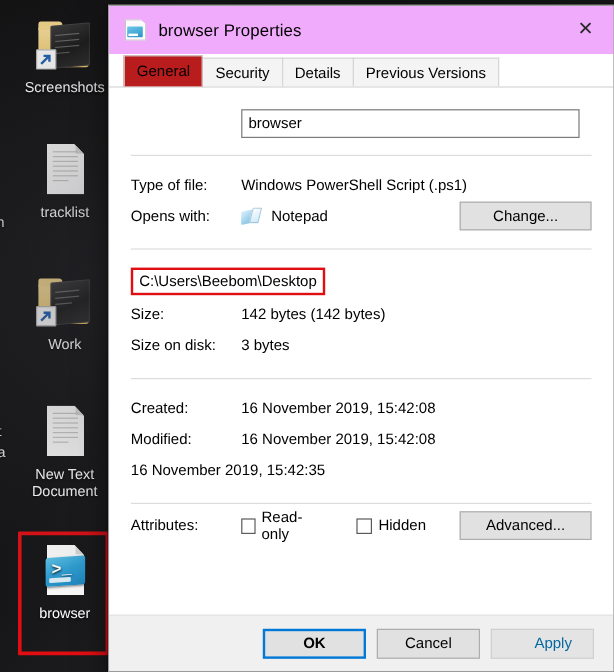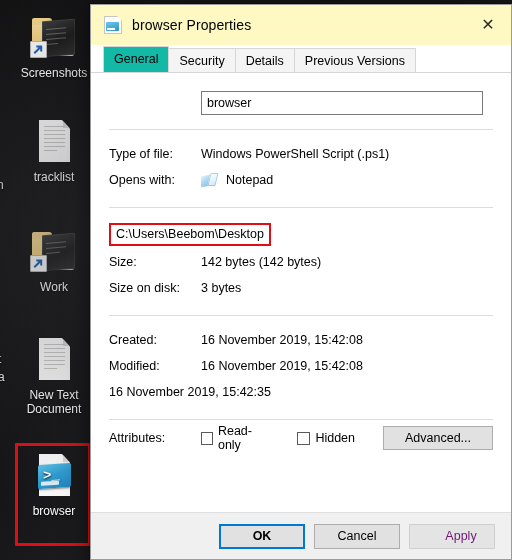--- a/index.html
+++ b/index.html
@@ -107,21 +107,21 @@
   
   #dialog{
     position:absolute;left:90px;top:4px;width:422px;height:556px;
     background:#f0f0f0;
     border:1px solid #9b9b9b;
     box-shadow:0 0 0 1px rgba(0,0,0,.25), 0 6px 22px rgba(0,0,0,.55);
     box-sizing:border-box;
     display:flex;flex-direction:column;
   }
   .titlebar{
-    height:40px;flex:0 0 40px;background:#fef9c3;
+    height:40px;flex:0 0 40px;background:#f0abfc;
     display:flex;align-items:center;position:relative;
   }
   .title-icon{
     width:18px;height:18px;margin-left:13px;position:relative;flex:0 0 18px;
   }
   .ti-page{
     position:absolute;inset:0;background:#fbfbfb;border:1px solid #c6c6c6;
     clip-path:polygon(0 0,72% 0,100% 24%,100% 100%,0 100%);
   }
   .ti-badge{
@@ -148,21 +148,21 @@
   }
   .tabstrip::after{
     content:"";position:absolute;left:0;right:0;bottom:0;height:0;
   }
   .tab{
     height:24px;line-height:24px;padding:0 10px;font-size:12.5px;color:#000;
     border:1px solid #d6d6d6;border-bottom:none;background:#f4f4f4;
     margin-right:-1px;box-sizing:border-box;cursor:default;
   }
   .tab.active{
-    background:#14b8a6;border-color:#d6d6d6;height:26px;line-height:25px;
+    background:#b91c1c;border-color:#d6d6d6;height:26px;line-height:25px;
     position:relative;z-index:2;
   }
 
   .tabpage{
     flex:1 1 auto;background:#ffffff;border-top:1px solid #d6d6d6;
     position:relative;padding:0 18px;
   }
 
   .name-row{padding-top:18px;padding-left:92px;}
   .name-input{
@@ -222,21 +222,21 @@
     border-top:1px solid #dfdfdf;
     display:flex;align-items:center;justify-content:flex-end;
     padding-right:16px;gap:9px;
   }
   .fbtn{
     width:86px;height:25px;box-sizing:border-box;
     border:1px solid #adadad;background:#e1e1e1;
     font-family:"Liberation Sans", sans-serif;font-size:12.5px;color:#000;cursor:default;
   }
   .fbtn.default{border:2px solid #0078d7;background:#e1e1e1;font-weight:bold;}
-  .fbtn.disabled{color:#701a75;background:#e4e4e4;border-color:#cfcfcf;padding-left:24px;}
+  .fbtn.disabled{color:#0369a1;background:#e4e4e4;border-color:#cfcfcf;padding-left:24px;}
 </style>
 </head>
 <body>
 
 <div id="desktop">
 
   <div class="edge-text" style="left:-3px;top:178px;">n</div>
   <div class="edge-text" style="left:-2px;top:352px;">t</div>
   <div class="edge-text" style="left:-2px;top:370px;">a</div>
 
@@ -354,20 +354,21 @@
         <div class="val">Windows PowerShell Script (.ps1)</div>
       </div>
       <div class="row">
         <div class="lbl">Opens with:</div>
         <div class="val">
           <span class="np-icon">
               <span class="b1"></span>
               <span class="b2"></span>
             </span>
           <span>Notepad</span>
+          <button class="btn pushright">Change...</button>
         </div>
       </div>
     </div>
 
     <div class="sep"></div>
 
     <div class="grid">
       <div class="row" style="min-height:30px">
         <div class="val">
           <span class="hl-inline">C:\Users\Beebom\Desktop</span>

